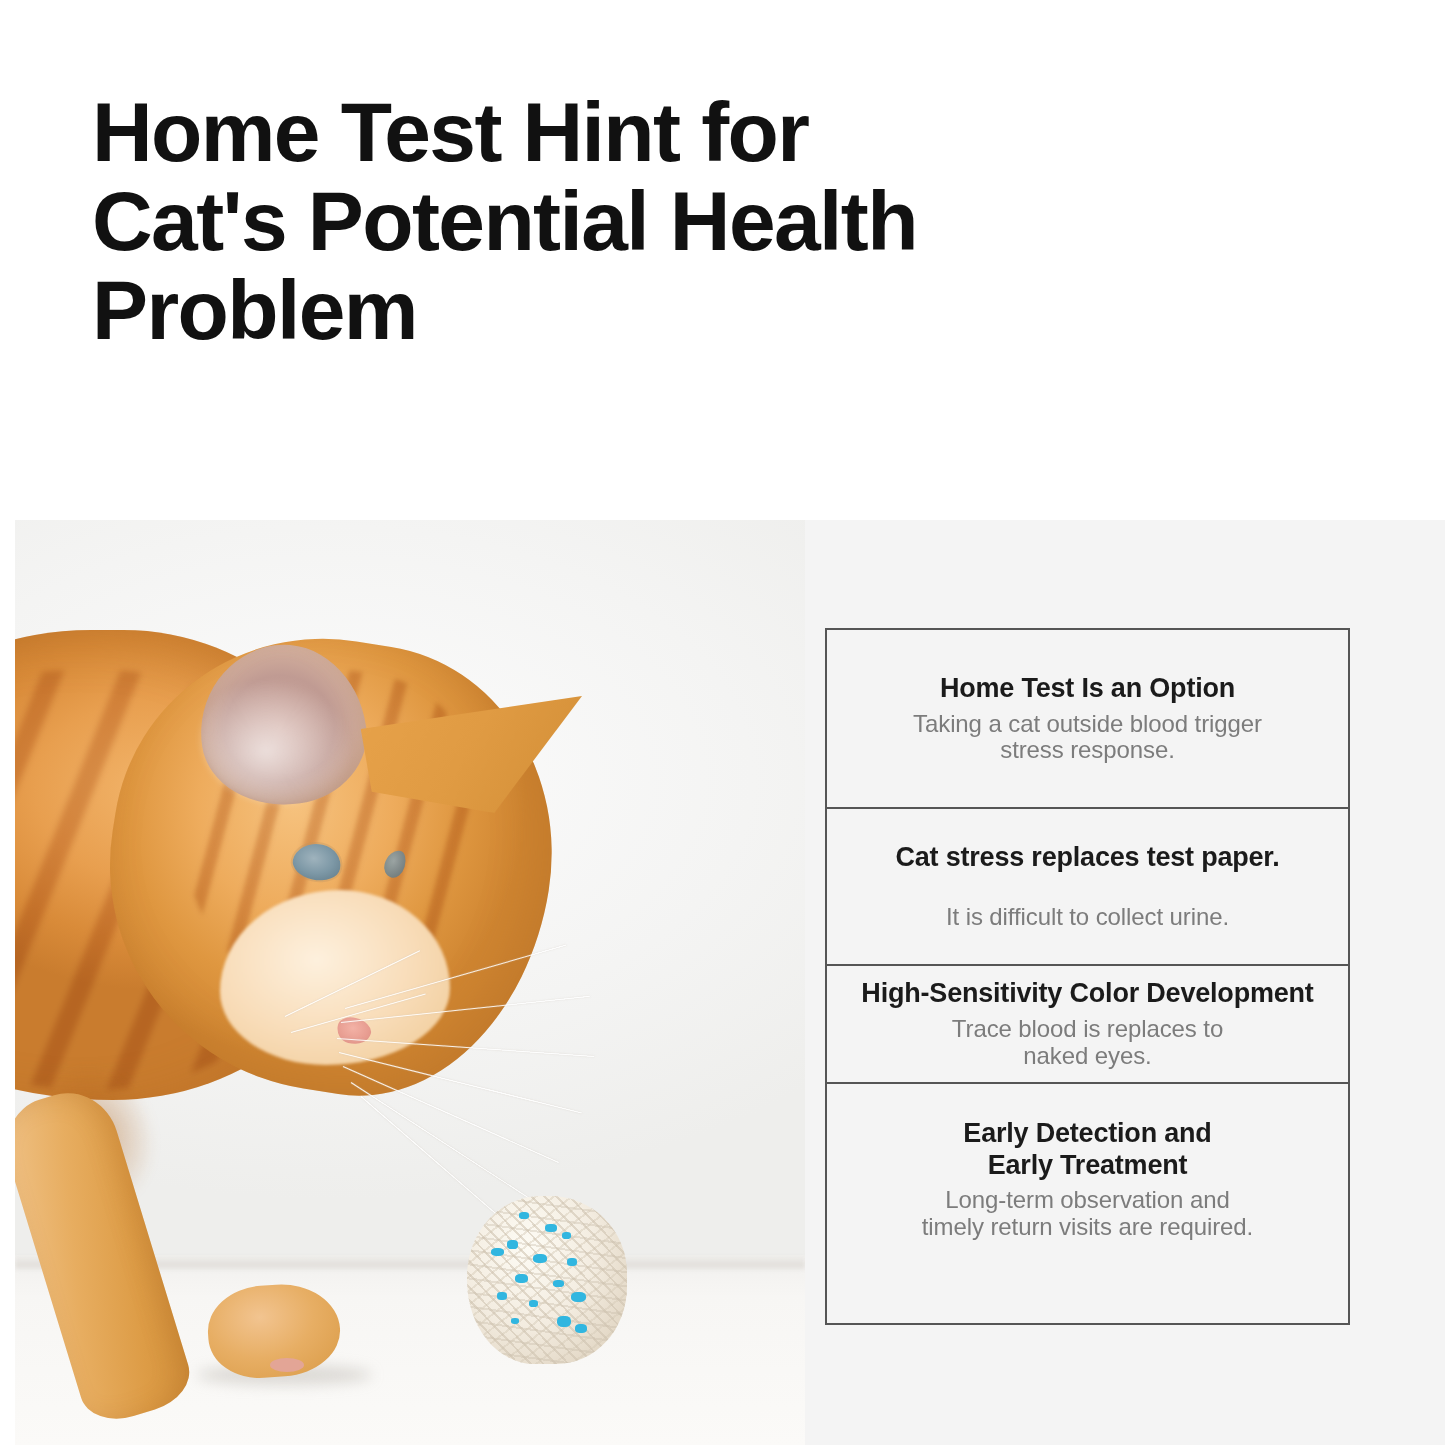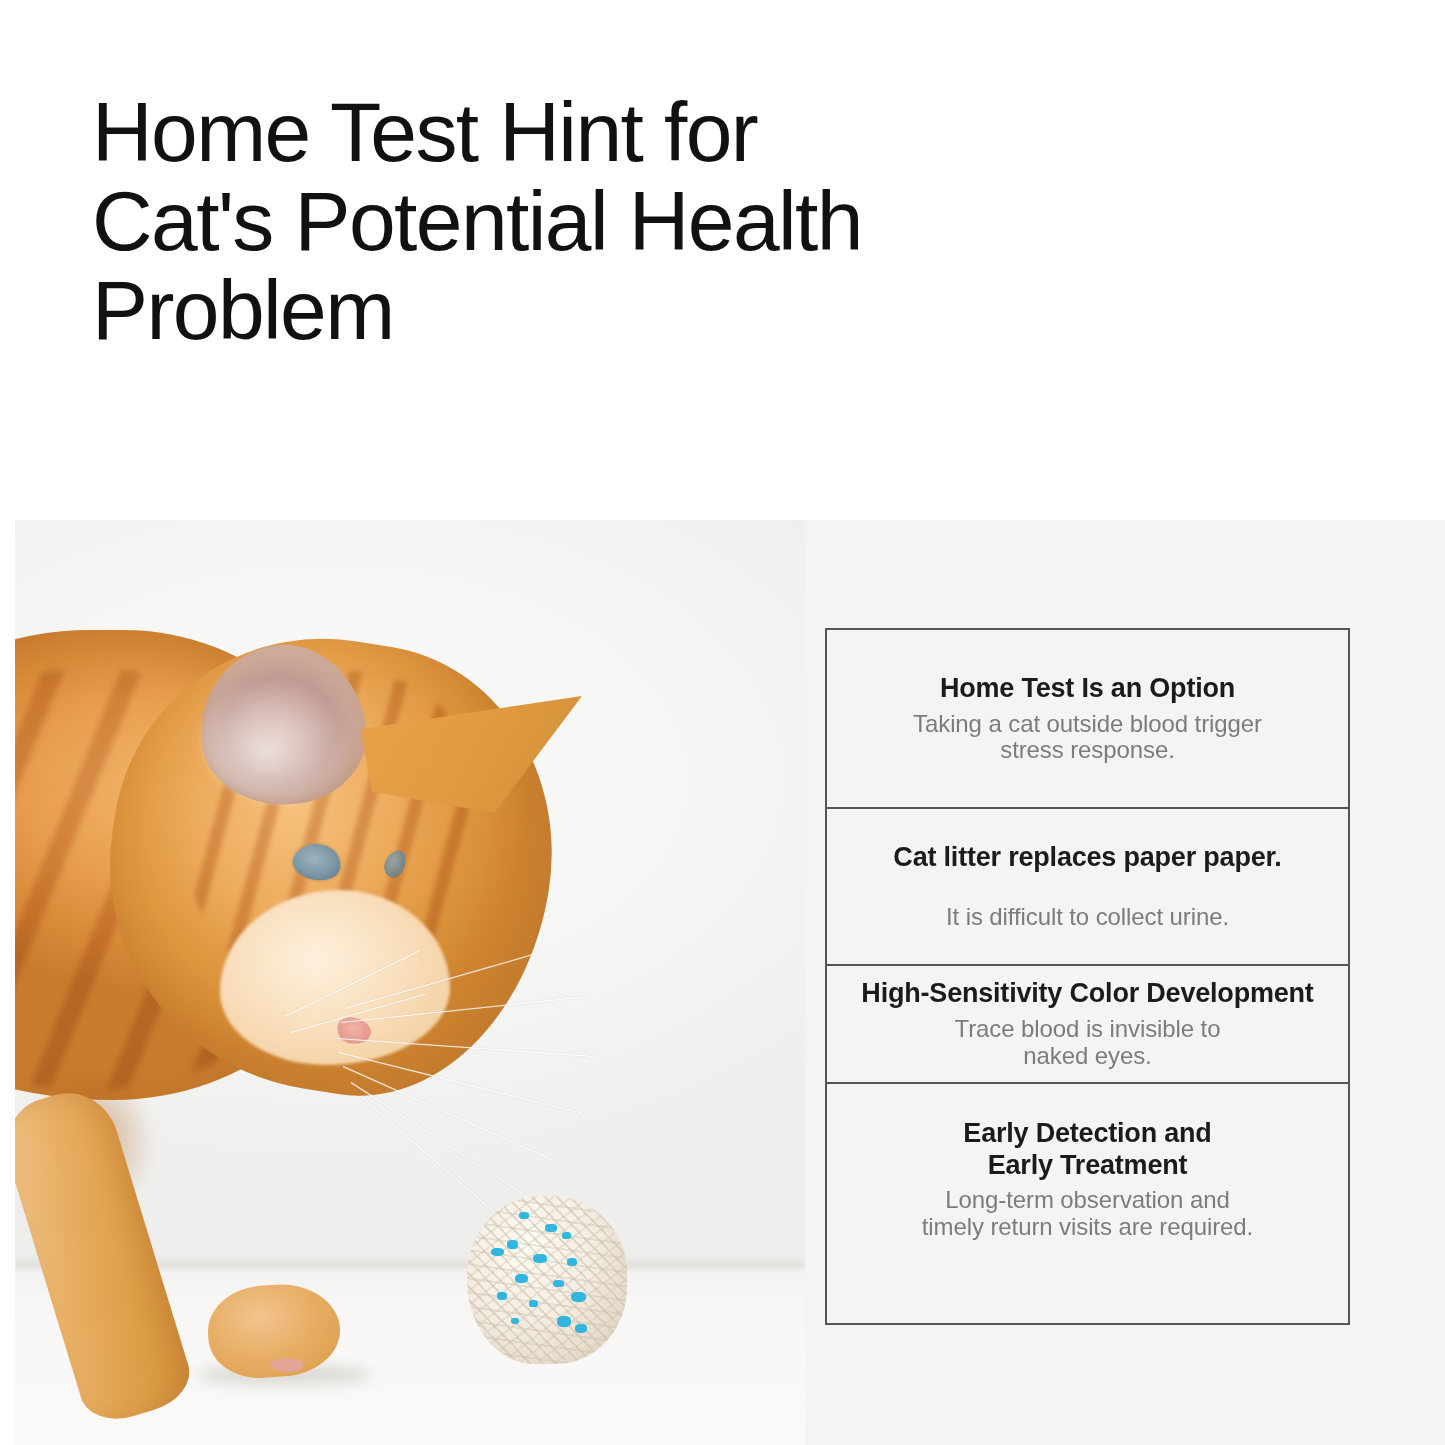--- a/index.html
+++ b/index.html
@@ -25,21 +25,21 @@
     background: #ffffff;
   }
 
   .page-title {
     position: absolute;
     left: 92px;
     top: 88px;
     width: 1100px;
     font-size: 84px;
     line-height: 1.06;
-    font-weight: 400;
+    font-weight: 700;
     letter-spacing: -1.6px;
     color: #111111;
     white-space: pre-line;
   }
 
   
   .panel {
     position: absolute;
     left: 15px; top: 520px;
     width: 1445px;
@@ -381,27 +381,27 @@
 
   <div class="features">
 
     <div class="feature f1">
       <div class="feature-title">Home Test Is an Option</div>
       <div class="feature-desc">Taking a cat outside blood trigger
 stress response.</div>
     </div>
 
     <div class="feature f2">
-      <div class="feature-title">Cat litter replaces paper paper.</div>
+      <div class="feature-title">Cat stress replaces test paper.</div>
       <div class="feature-desc">It is difficult to collect urine.</div>
     </div>
 
     <div class="feature f3">
       <div class="feature-title">High-Sensitivity Color Development</div>
-      <div class="feature-desc">Trace blood is invisible to
+      <div class="feature-desc">Trace blood is replaces to
 naked eyes.</div>
     </div>
 
     <div class="feature f4">
       <div class="feature-title">Early Detection and
 Early Treatment</div>
       <div class="feature-desc">Long-term observation and
 timely return visits are required.</div>
     </div>
 

